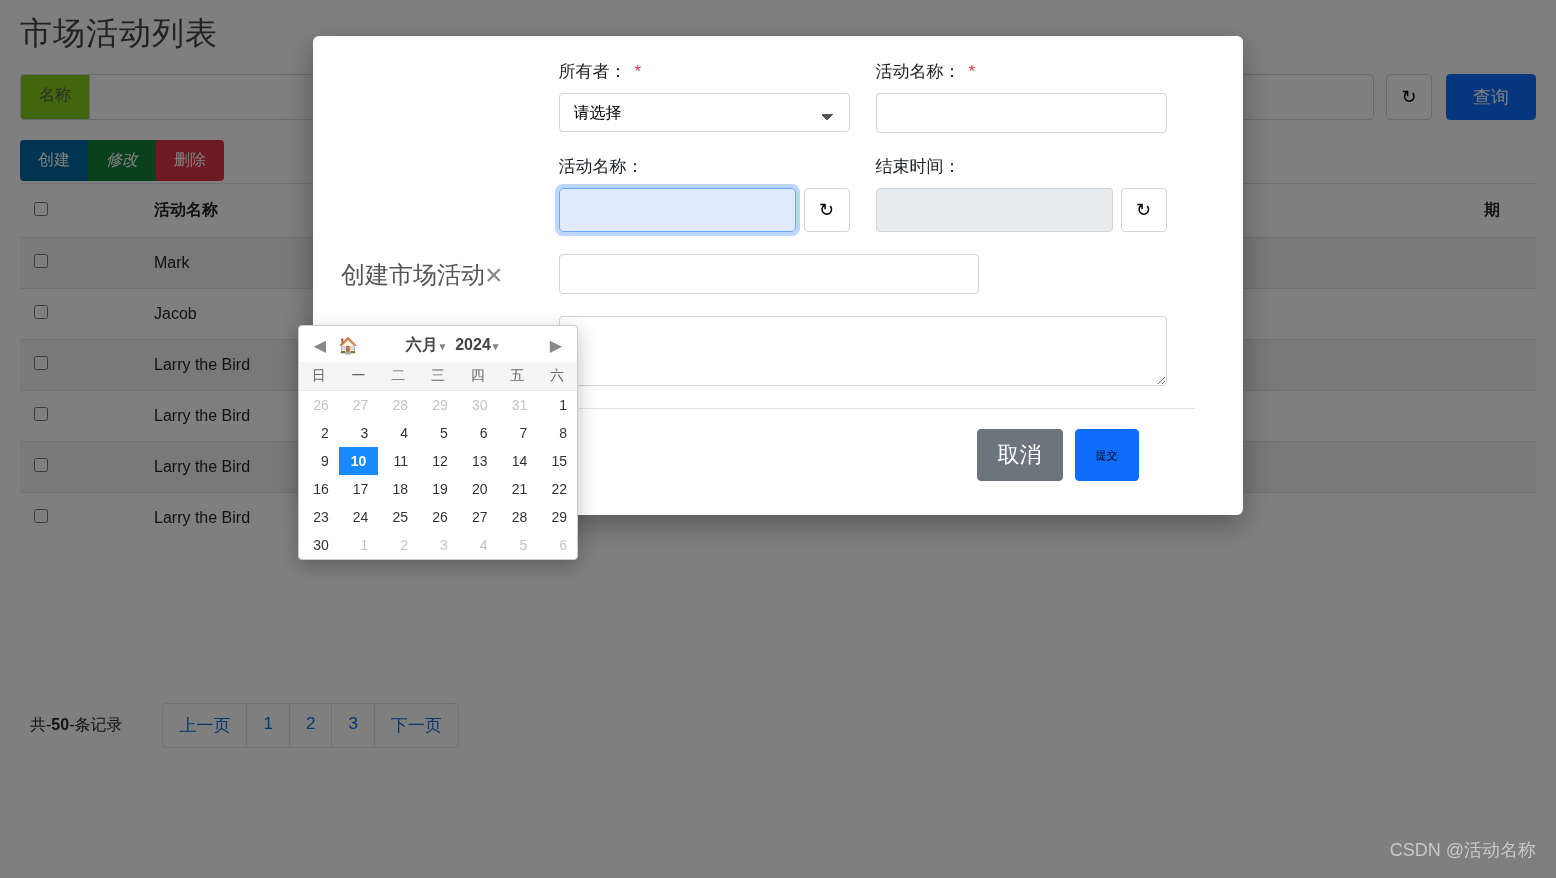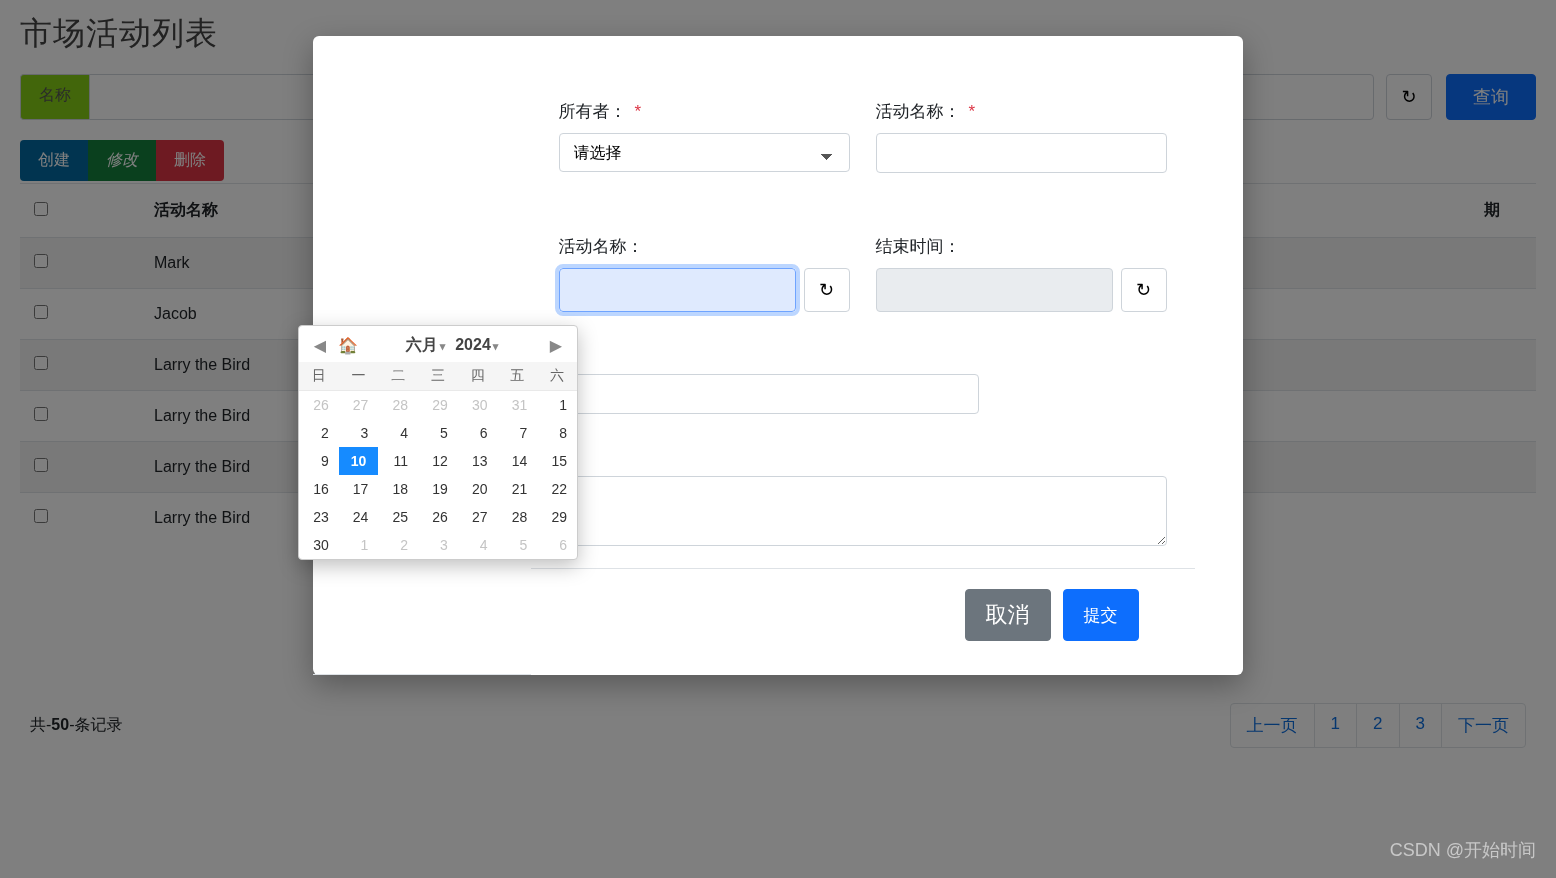--- a/index.html
+++ b/index.html
@@ -41,21 +41,21 @@
 .btn-delete { background: #dc3545; border-radius: 0 0.25rem 0.25rem 0; }
 
 table.grid { width: 100%; border-collapse: collapse; margin-top: 0; }
 table.grid th, table.grid td {
   text-align: left; padding: 16px 14px; border-top: 1px solid #dee2e6;
 }
 table.grid th { font-weight: 700; }
 .row-striped:nth-child(odd) { background: #f2f2f2; }
 .checkbox { width: 14px; height: 14px; }
 
-.footer { display: flex; align-items: center; gap: 40px; margin-top: 160px; padding: 0 10px; justify-content: space-between; }
+.footer { display: flex; align-items: center; gap: 40px; margin-top: 160px; padding: 0 10px; }
 .records-text b { font-weight: 700; }
 .pagination {
   display: inline-flex; border: 1px solid #dee2e6; border-radius: 0.25rem; overflow: hidden;
 }
 .pagination a {
   display: inline-block; padding: 10px 16px; color: #0d6edf; cursor: pointer;
   border-right: 1px solid #dee2e6; font-size: 17px;
 }
 .pagination a:last-child { border-right: none; }
 
@@ -73,21 +73,21 @@
 }
 .modal-header {
   display: flex; justify-content: space-between; align-items: center;
   padding: 20px 28px; border-bottom: 1px solid #dee2e6;
 }
 .modal-title { font-size: 24px; color: #555; font-weight: 500; }
 .modal-close { font-size: 30px; color: #888; cursor: pointer; line-height: 1; }
 
 .modal-body { padding: 24px 28px 8px 28px; }
 .form-row { display: flex; gap: 26px; margin-bottom: 22px; }
-.form-col { flex: 1; display: flex; flex-direction: column; margin-top: 40px; }
+.form-col { flex: 1; display: flex; flex-direction: column; }
 .form-label { color: #212529; margin-bottom: 10px; font-size: 17px; }
 .form-label .req { color: #dc3545; margin-left: 8px; }
 .form-select, .form-control {
   width: 100%; padding: 10px 14px; font-size: 16px;
   border: 1px solid #ced4da; border-radius: 0.25rem; background: #fff;
 }
 .form-select {
   appearance: none;
   background-image: linear-gradient(45deg, transparent 50%, #555 50%),
                     linear-gradient(135deg, #555 50%, transparent 50%);
@@ -115,22 +115,22 @@
 
 .modal-hr { border: 0; border-top: 1px solid #dee2e6; margin: 8px -28px 0 -28px; }
 .modal-footer {
   display: flex; justify-content: flex-end; gap: 12px; padding: 20px 28px 26px;
 }
 .btn-secondary {
   background: #6c757d; color: #fff; border: 1px solid #6c757d;
   padding: 10px 20px; border-radius: 0.25rem; font-size: 22px; cursor: pointer;
 }
 .btn-primary {
-  background: #0d6efd; color: #ffffff; border: 1px solid #0d6efd;
-  padding: 10px 20px; border-radius: 0.25rem; font-size: 17px; cursor: pointer;
+  background: #0d6efd; color: #000000; border: 1px solid #0d6efd;
+  padding: 10px 20px; border-radius: 0.25rem; font-size: 11px; cursor: pointer;
 }
 
 
 .dp {
   position: absolute; left: 298px; top: 325px; width: 280px;
   background: #fff; border: 1px solid #ccc; border-radius: 4px;
   box-shadow: 0 6px 20px rgba(0,0,0,0.25); z-index: 50;
 }
 .dp-head {
   display: flex; align-items: center; justify-content: space-between;
@@ -376,13 +376,13 @@
           <td class="muted">2</td>
           <td class="muted">3</td>
           <td class="muted">4</td>
           <td class="muted">5</td>
           <td class="muted">6</td>
         </tr>
       </tbody>
   </table>
 </div>
 
-<div class="wm">CSDN @开始时间</div>
+<div class="wm">CSDN @活动名称</div>
 
 </body></html>

